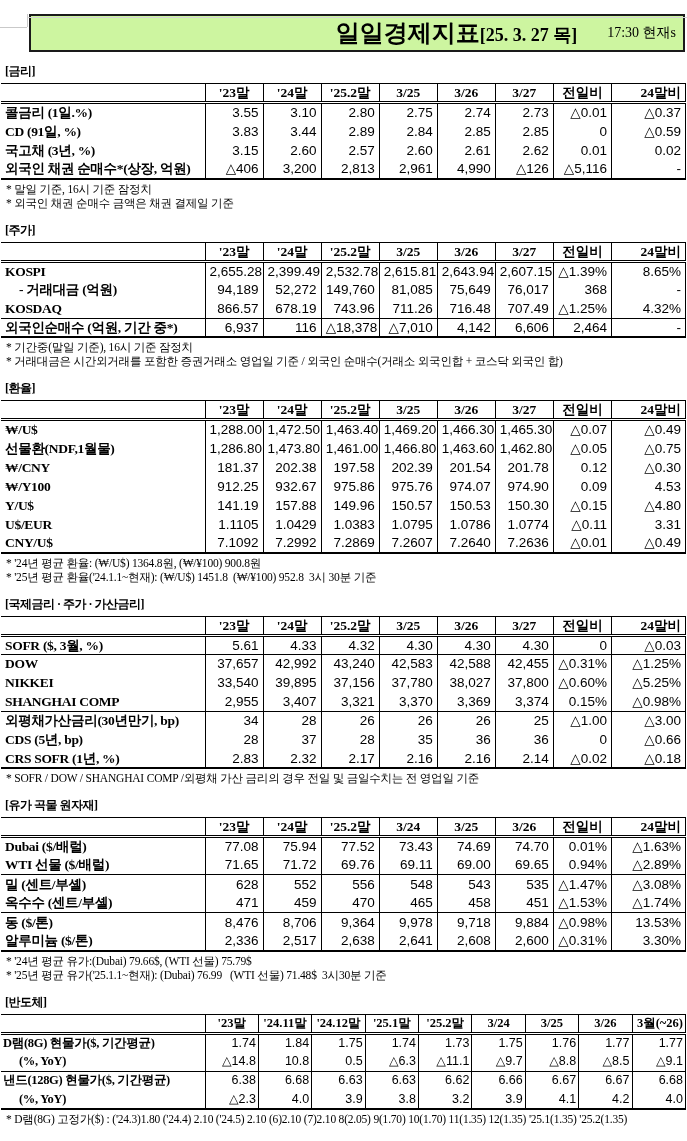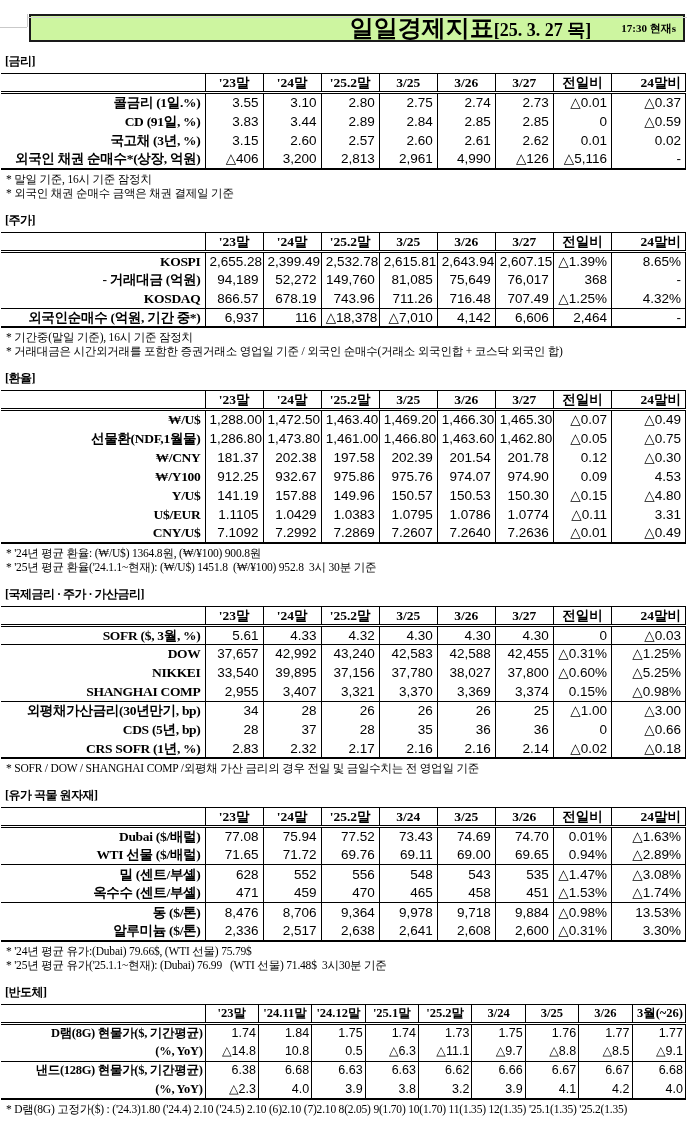--- a/index.html
+++ b/index.html
@@ -14,31 +14,31 @@
   }
   .page { position: relative; width: 687px; padding: 0 1px; }
 
   
   .artifact-v { position:absolute; left:27px; top:0; width:1px; height:13px; background:#c9c9c9; }
   .artifact-h { position:absolute; left:0; top:13px; width:27px; height:1px; background:#c9c9c9; }
   .artifact-top { position:absolute; left:28px; top:3px; right:0; height:1px; background:#d4d4d4; }
 
   .title-bar {
     margin: 14px 1px 6px 28px;
-    height: 28px;
+    height: 38px;
     border: 2px solid #1a1a1a;
     display: flex;
     align-items: center;
     justify-content: flex-end;
     gap: 30px;
     padding-right: 7px;
   }
   .title-main { font-size: 24px; font-weight: bold; letter-spacing: 0px; font-family:"Liberation Serif", serif; }
   .title-date { font-size: 18px; font-weight: bold; font-family:"Liberation Serif", serif; }
-  .title-time { font-size: 11px; font-weight: bold; white-space: nowrap; font-family:"Liberation Serif", serif; }
+  .title-time { font-size: 14px; font-weight: normal; white-space: nowrap; font-family:"Liberation Serif", serif; }
 
   .sec-title {
     font-size: 12px;
     font-weight: 800;
     margin: 7px 0 0 4px;
     line-height: 24px;
     font-family: "Liberation Serif", serif;
     letter-spacing: -0.5px;
   }
   table.sec-table {
@@ -59,21 +59,21 @@
   table.cols9 th, table.cols9 td { font-size: 12.5px; padding: 0 2px; }
   table.sec-table thead th {
     text-align: center;
     font-weight: bold;
     border-bottom: 3px double #000;
     font-family: "Liberation Serif", serif;
   }
   table.sec-table th + th, table.sec-table td + td { border-left: 1px solid #000; }
   table.sec-table th:last-child, table.sec-table td:last-child { border-right: 1px solid #000; text-align: right; }
   td.lblcell {
-    text-align: right;
+    text-align: left;
     padding-left: 17px;
     font-family: "Liberation Serif", serif;
     font-weight: 600;
     letter-spacing: -0.3px;
   }
   td.lblcell.indent { padding-left: 18px; }
   td.val { text-align: right; padding-right: 4px; }
   tr.sep td { border-top: 1px solid #000; }
   .footnotes { margin: 2px 0 8px 5px; }
   .footnote {

